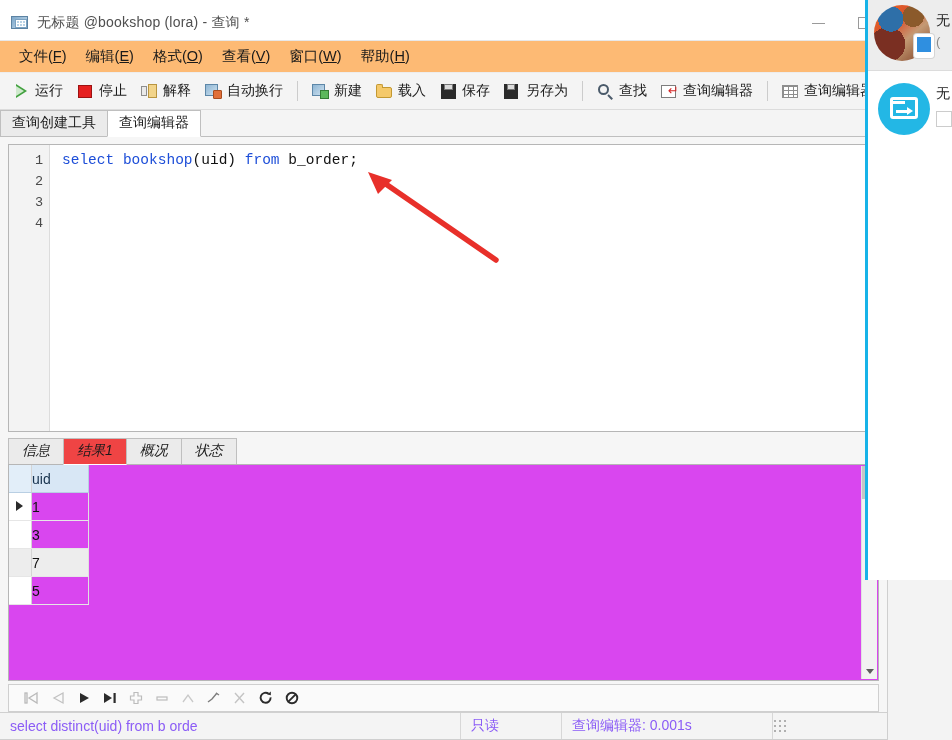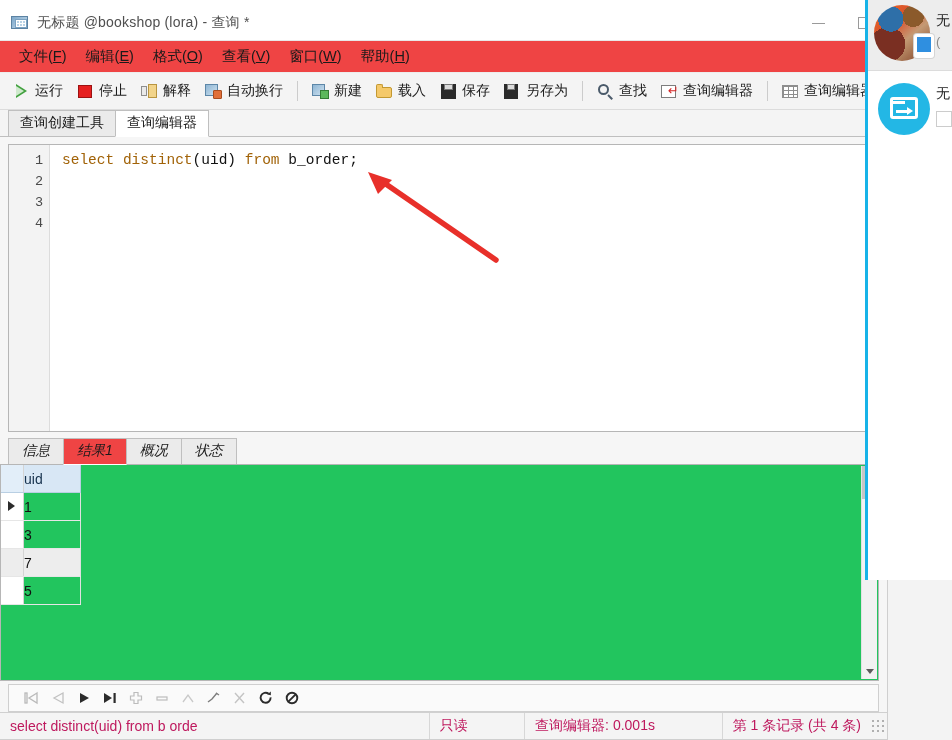--- a/index.html
+++ b/index.html
@@ -77,21 +77,21 @@
   }
   .win-btn .min-glyph {
     width: 13px; height: 1px; background: #9a9a9a;
   }
   .win-btn .max-glyph {
     width: 13px; height: 12px; border: 1px solid #9a9a9a; box-sizing: border-box;
   }
 
   
   .menubar {
-    height: 31px; background: #ef4444;
+    height: 31px; background: #fdba74;
     display: flex; align-items: center;
     padding-left: 10px;
     border-bottom: 1px solid #ededed;
   }
   .menu-item {
     font-size: 14.5px; color: #1a1a1a;
     padding: 3px 10px 3px 9px; white-space: nowrap;
   }
   .menu-item .acc { text-decoration: underline; }
 
@@ -204,21 +204,21 @@
       repeating-linear-gradient(to right, #8e8e8e 0 1px, transparent 1px 5px),
       repeating-linear-gradient(to bottom, #8e8e8e 0 1px, transparent 1px 4px),
       #ffffff;
     border:1px solid #8e8e8e; box-sizing:border-box;
   }
 
   
   .tabstrip {
     height: 26px; background: #f4f4f4; position: relative;
     border-bottom: 1px solid #bfbfbf;
-    display: flex; align-items: flex-end; padding-left: 8px;
+    display: flex; align-items: flex-end; 
   }
   .etab {
     font-size: 14px; color: #1a1a1a;
     padding: 3px 11px 4px; border: 1px solid #bfbfbf;
     background: #ebebeb; margin-right: -1px; position: relative; top: 1px;
     border-bottom: 1px solid #bfbfbf;
     white-space: nowrap;
   }
   .etab.active {
     background: #ffffff; border-bottom-color: #ffffff; z-index: 2;
@@ -242,21 +242,21 @@
     font-family: "Liberation Mono", "DejaVu Sans Mono", monospace;
     font-size: 13.5px; color: #4a4a4a; text-align: right;
     padding-right: 6px; line-height: 21px;
   }
   .code {
     flex: 1; padding: 5px 0 0 12px;
     font-family: "Liberation Mono", "DejaVu Sans Mono", monospace;
     font-size: 14.5px; line-height: 21px; color: #111;
     white-space: pre;
   }
-  .kw { color: #a16207; margin-top: 16px; }
+  .kw { color: #1d4ed8; margin-top: 16px; }
 
   
   .annot {
     position: absolute; left: 350px; top: 160px;
     width: 170px; height: 110px; pointer-events: none;
   }
 
   
   .rtabstrip {
     position: absolute; left: 8px; top: 432px; right: 8px; height: 26px;
@@ -266,23 +266,23 @@
   .rtab {
     font-size: 14px; color: #1a1a1a;
     padding: 3px 13px 4px; border: 1px solid #bfbfbf;
     background: #ebebeb; margin-right: -1px; position: relative; top: 1px;
     white-space: nowrap;
   }
   .rtab.active { background: #ef4444; border-bottom-color: #ffffff; z-index: 2; }
 
   
   .grid-wrap {
-    position: absolute; left: 0; top: 458px; right: 8px;
+    position: absolute; left: 8px; top: 458px; right: 8px;
     height: 217px;
-    background: #22c55e; border: 1px solid #b6b6b6; box-sizing: border-box;
+    background: #d946ef; border: 1px solid #b6b6b6; box-sizing: border-box;
     overflow: hidden;
   }
   table.grid { border-collapse: collapse; }
   table.grid td, table.grid th { padding: 0; }
   .rowmark {
     width: 22px; border-right: 1px solid #d4d4d4;
     border-bottom: 1px solid #e6e6e6; text-align: center;
     background: #ffffff; height: 27px; position: relative;
   }
   .rowmark.hdr { background:#e2eef9; border-bottom:1px solid #b9cfe3;}
@@ -336,21 +336,21 @@
     width: 26px; height: 24px; display: flex; align-items: center;
     justify-content: center; position: relative;
   }
   .nvg { position: relative; width: 16px; height: 14px; display:block; }
 
   
   .statusbar {
     position: absolute; left: 0; bottom: 0; width: 100%; height: 26px;
     background: #f4f4f4; border-top: 1px solid #d0d0d0;
     display: flex; align-items: center;
-    font-size: 14px; color: #be185d;
+    font-size: 14px; color: #8b5cf6;
   }
   .sb-cell { padding: 0 10px; white-space: nowrap; height: 26px; display:flex; align-items:center;}
   .sb-sql { width: 440px; border-right: 1px solid #d7d7d7; }
   .sb-ro  { width: 80px;  border-right: 1px solid #d7d7d7; }
   .sb-time{ width: 190px; border-right: 1px solid #d7d7d7; }
   .sb-rec { flex: 1; }
   .sb-grip {
     width: 14px; height: 14px; margin-right: 3px; position: relative;
     background:
       radial-gradient(circle at 2px 2px, #b0b0b0 1px, transparent 1.2px) 0 0/5px 5px;
@@ -558,21 +558,21 @@
       </div>
     </div>
 
     <div class="editor-wrap">
       <div class="gutter">
         <div>1</div>
         <div>2</div>
         <div>3</div>
         <div>4</div>
       </div>
-      <div class="code"><span class="kw">select</span><span> </span><span class="kw">distinct</span><span>(uid) </span><span class="kw">from</span><span> b_order;</span></div>
+      <div class="code"><span class="kw">select</span><span> </span><span class="kw">bookshop</span><span>(uid) </span><span class="kw">from</span><span> b_order;</span></div>
     </div>
 
     <div class="rtabstrip">
       <div class="rtab">
         <span>信息</span>
       </div>
       <div class="rtab active">
         <span>结果1</span>
       </div>
       <div class="rtab">
@@ -677,21 +677,20 @@
           <circle cx="8" cy="7" r="5.3" fill="none" stroke="#2b2b2b" stroke-width="1.9"></circle>
           <path d="M4.6 10.4 L11.4 3.6" stroke="#2b2b2b" stroke-width="1.9"></path>
         </svg>
       </div>
     </div>
 
     <div class="statusbar">
       <div class="sb-cell sb-sql">select distinct(uid) from b orde</div>
       <div class="sb-cell sb-ro">只读</div>
       <div class="sb-cell sb-time">查询编辑器: 0.001s</div>
-      <div class="sb-cell sb-rec">第 1 条记录 (共 4 条)</div>
       <div class="sb-grip"></div>
     </div>
 
   </div>
 
   <div class="annot">
     <svg width="170" height="110" viewBox="0 0 170 110">
       <path d="M146 100 L30 20" stroke="#e8302a" stroke-width="5.5" stroke-linecap="round" fill="none"></path>
       <path d="M18 12 L42 20 L28 34 Z" fill="#e8302a"></path>
     </svg>

